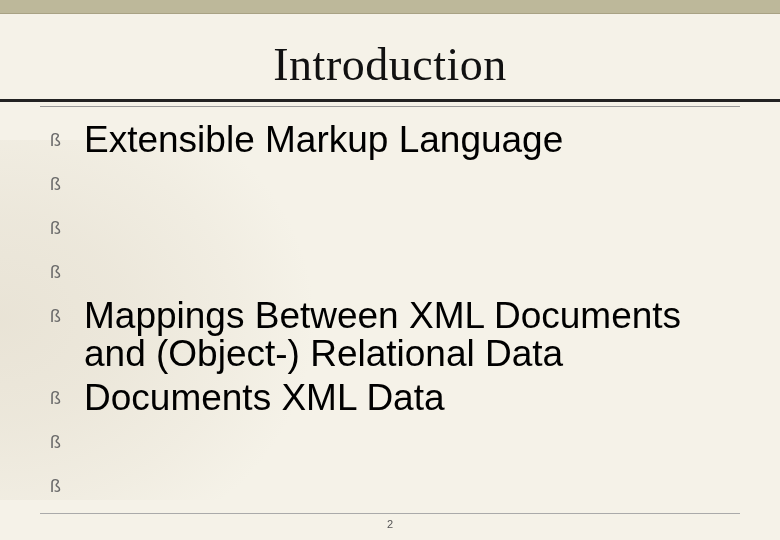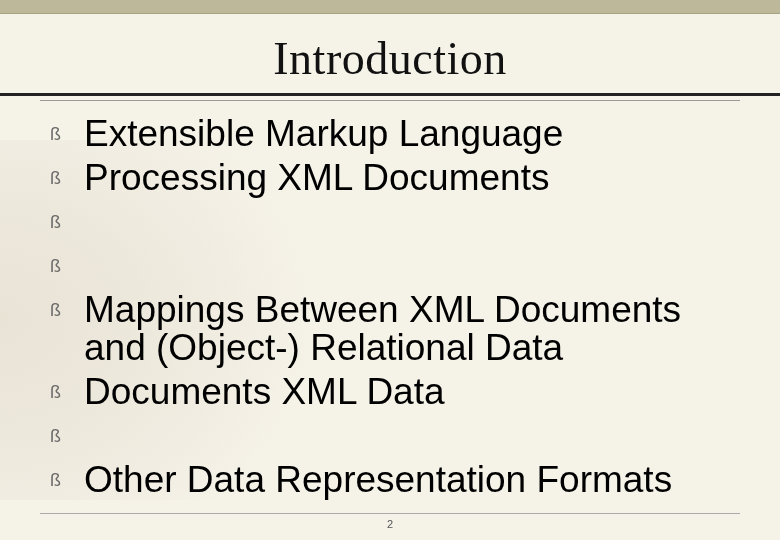--- a/index.html
+++ b/index.html
@@ -31,20 +31,21 @@
   }
   .slide {
     position: relative;
     padding: 18px 40px 0 40px;
   }
   .title {
     font-size: 46px;
     font-weight: 400;
     color: #111;
     text-align: center;
+    margin-top: 6px;
     margin-bottom: 8px;
     letter-spacing: 0.5px;
   }
   .rule-thick {
     border: none;
     border-top: 3px solid #222;
     margin: 0 -40px 4px -40px;
   }
   .rule-thin {
     border: none;
@@ -105,42 +106,40 @@
   <hr class="rule-thick">
   <hr class="rule-thin">
 
   <ul class="bullets">
     <li>
       <span class="bullet-icon">ß</span>
       <span class="bullet-text">Extensible Markup Language</span>
     </li>
     <li>
       <span class="bullet-icon">ß</span>
-      <span class="bullet-text">Processing XML Documents</span>
     </li>
     <li>
       <span class="bullet-icon">ß</span>
     </li>
     <li>
       <span class="bullet-icon">ß</span>
     </li>
     <li>
       <span class="bullet-icon">ß</span>
       <span class="bullet-text">Mappings Between XML Documents and (Object-) Relational Data</span>
     </li>
     <li>
       <span class="bullet-icon">ß</span>
       <span class="bullet-text">Documents XML Data</span>
     </li>
     <li>
       <span class="bullet-icon">ß</span>
     </li>
     <li>
       <span class="bullet-icon">ß</span>
-      <span class="bullet-text">Other Data Representation Formats</span>
     </li>
   </ul>
 </div>
 
 <div class="footer">
   <hr class="footer-rule">
   <span class="page-num">2</span>
 </div>
 
 </body></html>

